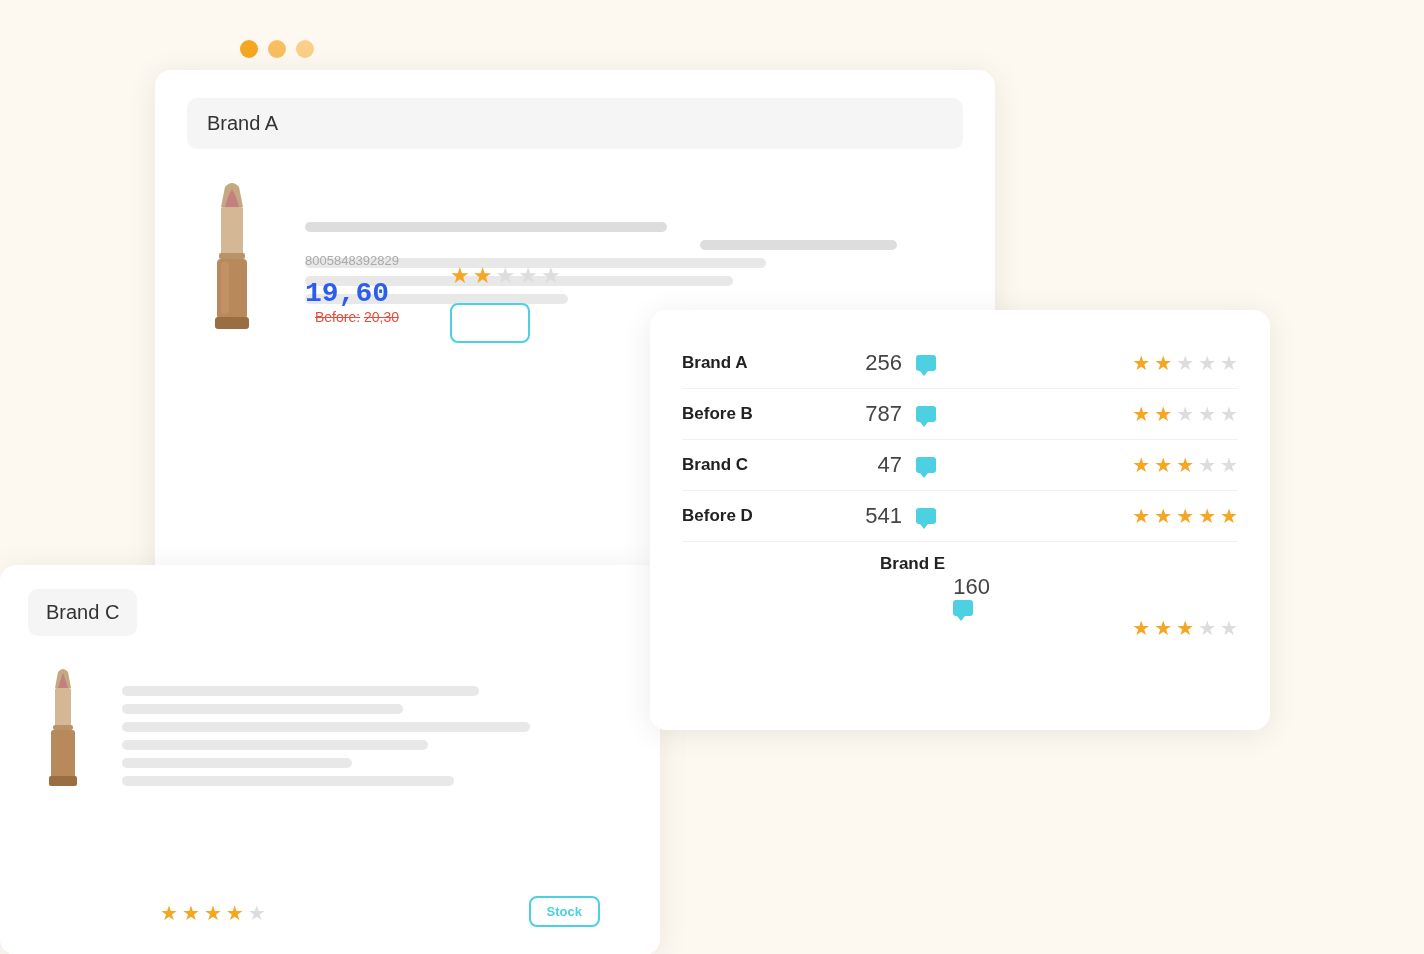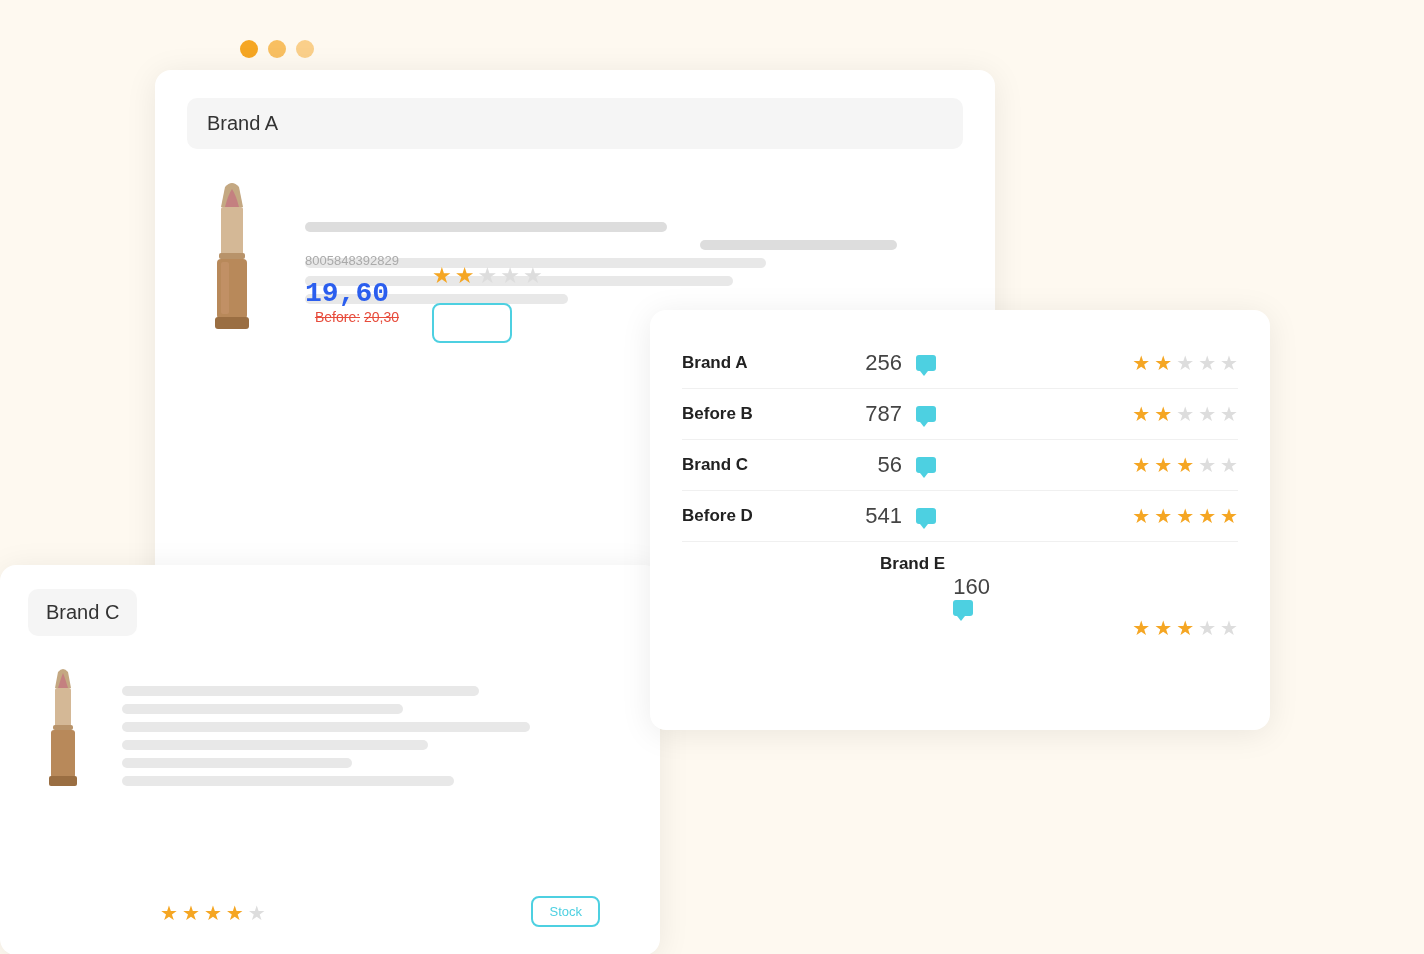--- a/index.html
+++ b/index.html
@@ -216,21 +216,21 @@
     .ts-f { color: #f5a623; }
     .ts-e { color: #ddd; }
 
     
     .stock-badge {
       border: 2px solid #4dd0e1;
       border-radius: 8px;
       padding: 6px 16px;
       font-size: 13px;
       color: #4dd0e1;
-      font-weight: 400;
+      font-weight: 700;
       position: absolute;
       bottom: 28px;
       right: 60px;
     }
 
     
     .bottom-stars {
       position: absolute;
       bottom: 30px;
       left: 160px;
@@ -278,21 +278,21 @@
       <div class="placeholder-lines">
         <div class="ph-line" style="width:55%; background:#ddd;"></div>
         <div class="ph-line" style="width:30%; background:#ddd; margin-left:60%;"></div>
         <div class="ph-line" style="width:70%;"></div>
         <div class="ph-line" style="width:65%;"></div>
         <div class="ph-line" style="width:40%;"></div>
       </div>
     </div>
   </div>
 
-  <div style="display:flex; align-items:flex-start; gap:33px; margin-top:-100px; margin-left:118px;">
+  <div style="display:flex; align-items:flex-start; gap:51px; margin-top:-100px; margin-left:118px;">
     <div>
       <div class="product-barcode">8005848392829</div>
       <div class="product-price">19,60</div>
       <div class="product-before">
         <span>Before:</span>
         <span style="color:#e74c3c; text-decoration:line-through;">20,30</span>
       </div>
     </div>
     <div>
       <div class="stars-row">
@@ -375,21 +375,21 @@
       <span class="ts ts-f">★</span>
       <span class="ts ts-f">★</span>
       <span class="ts ts-e">★</span>
       <span class="ts ts-e">★</span>
       <span class="ts ts-e">★</span>
     </div>
   </div>
 
   <div class="table-row">
     <span class="table-brand">Brand C</span>
-    <span class="table-count">56</span>
+    <span class="table-count">47</span>
     <div class="table-icon">
         <div class="comment-icon"></div>
       </div>
     <div class="table-stars">
       <span class="ts ts-f">★</span>
       <span class="ts ts-f">★</span>
       <span class="ts ts-f">★</span>
       <span class="ts ts-e">★</span>
       <span class="ts ts-e">★</span>
     </div>

